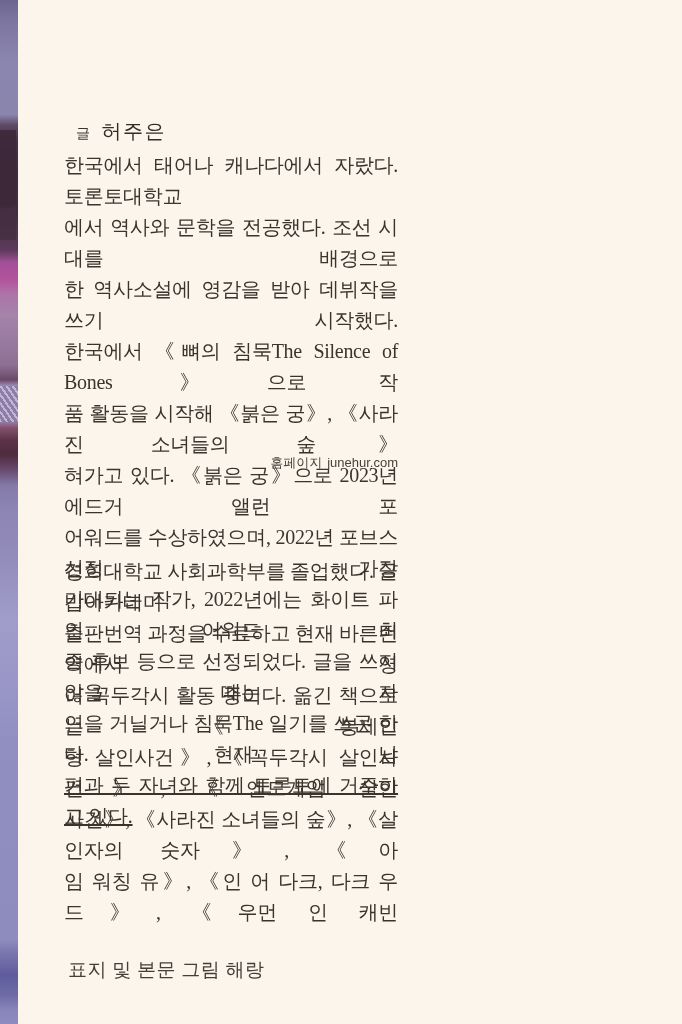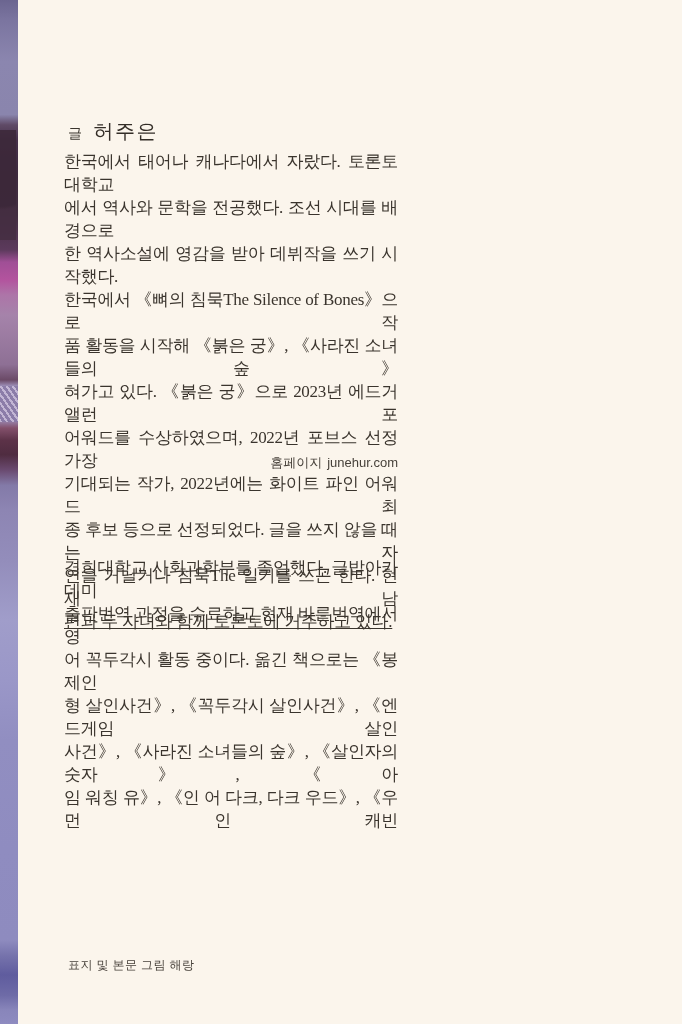--- a/index.html
+++ b/index.html
@@ -42,56 +42,56 @@
   }
   .cover-strip .foliage {
     position: absolute;
     left: -6px; top: 130px;
     width: 22px; height: 110px;
     background: radial-gradient(circle at 30% 30%, #3c2839 0 55%, transparent 60%),
                 radial-gradient(circle at 70% 70%, #452e42 0 50%, transparent 58%);
     opacity: .85;
   }
 
-  .section-heading { position: absolute; left: 68px; white-space: nowrap; }
+  .section-heading { position: absolute; left: 76px; white-space: nowrap; }
   .section-heading .role {
     font-size: 14px;
     letter-spacing: .5px;
     color: #3a342d;
   }
   .section-heading .name {
     font-size: 20px;
     margin-left: 7px;
     letter-spacing: 1.5px;
     color: #332d27;
   }
 
   .bio {
     position: absolute; left: 64px; width: 334px;
-    font-size: 17px;
-    line-height: 23px;
+    font-size: 20px;
+    line-height: 31px;
     letter-spacing: -0.3px;
     color: #3a342d;
   }
   .bio .line { text-align: justify; text-align-last: justify; }
   .bio .line.last { text-align-last: left; text-decoration: underline; }
 
   .homepage-line {
     position: absolute; left: 64px; width: 334px;
     top: 454px;
     text-align: right;
     font-family: "Liberation Sans", "DejaVu Sans", sans-serif;
     font-size: 13px;
     color: #47413a;
   }
   .homepage-line .hp-label { margin-right: 5px; }
 
   .credit-line {
     position: absolute; left: 68px; top: 957px;
-    font-size: 12px;
+    font-size: 19px;
     letter-spacing: .5px;
     color: #443e37;
     white-space: nowrap;
   }
 </style>
 </head>
 <body>
 
 <div class="page">
 

